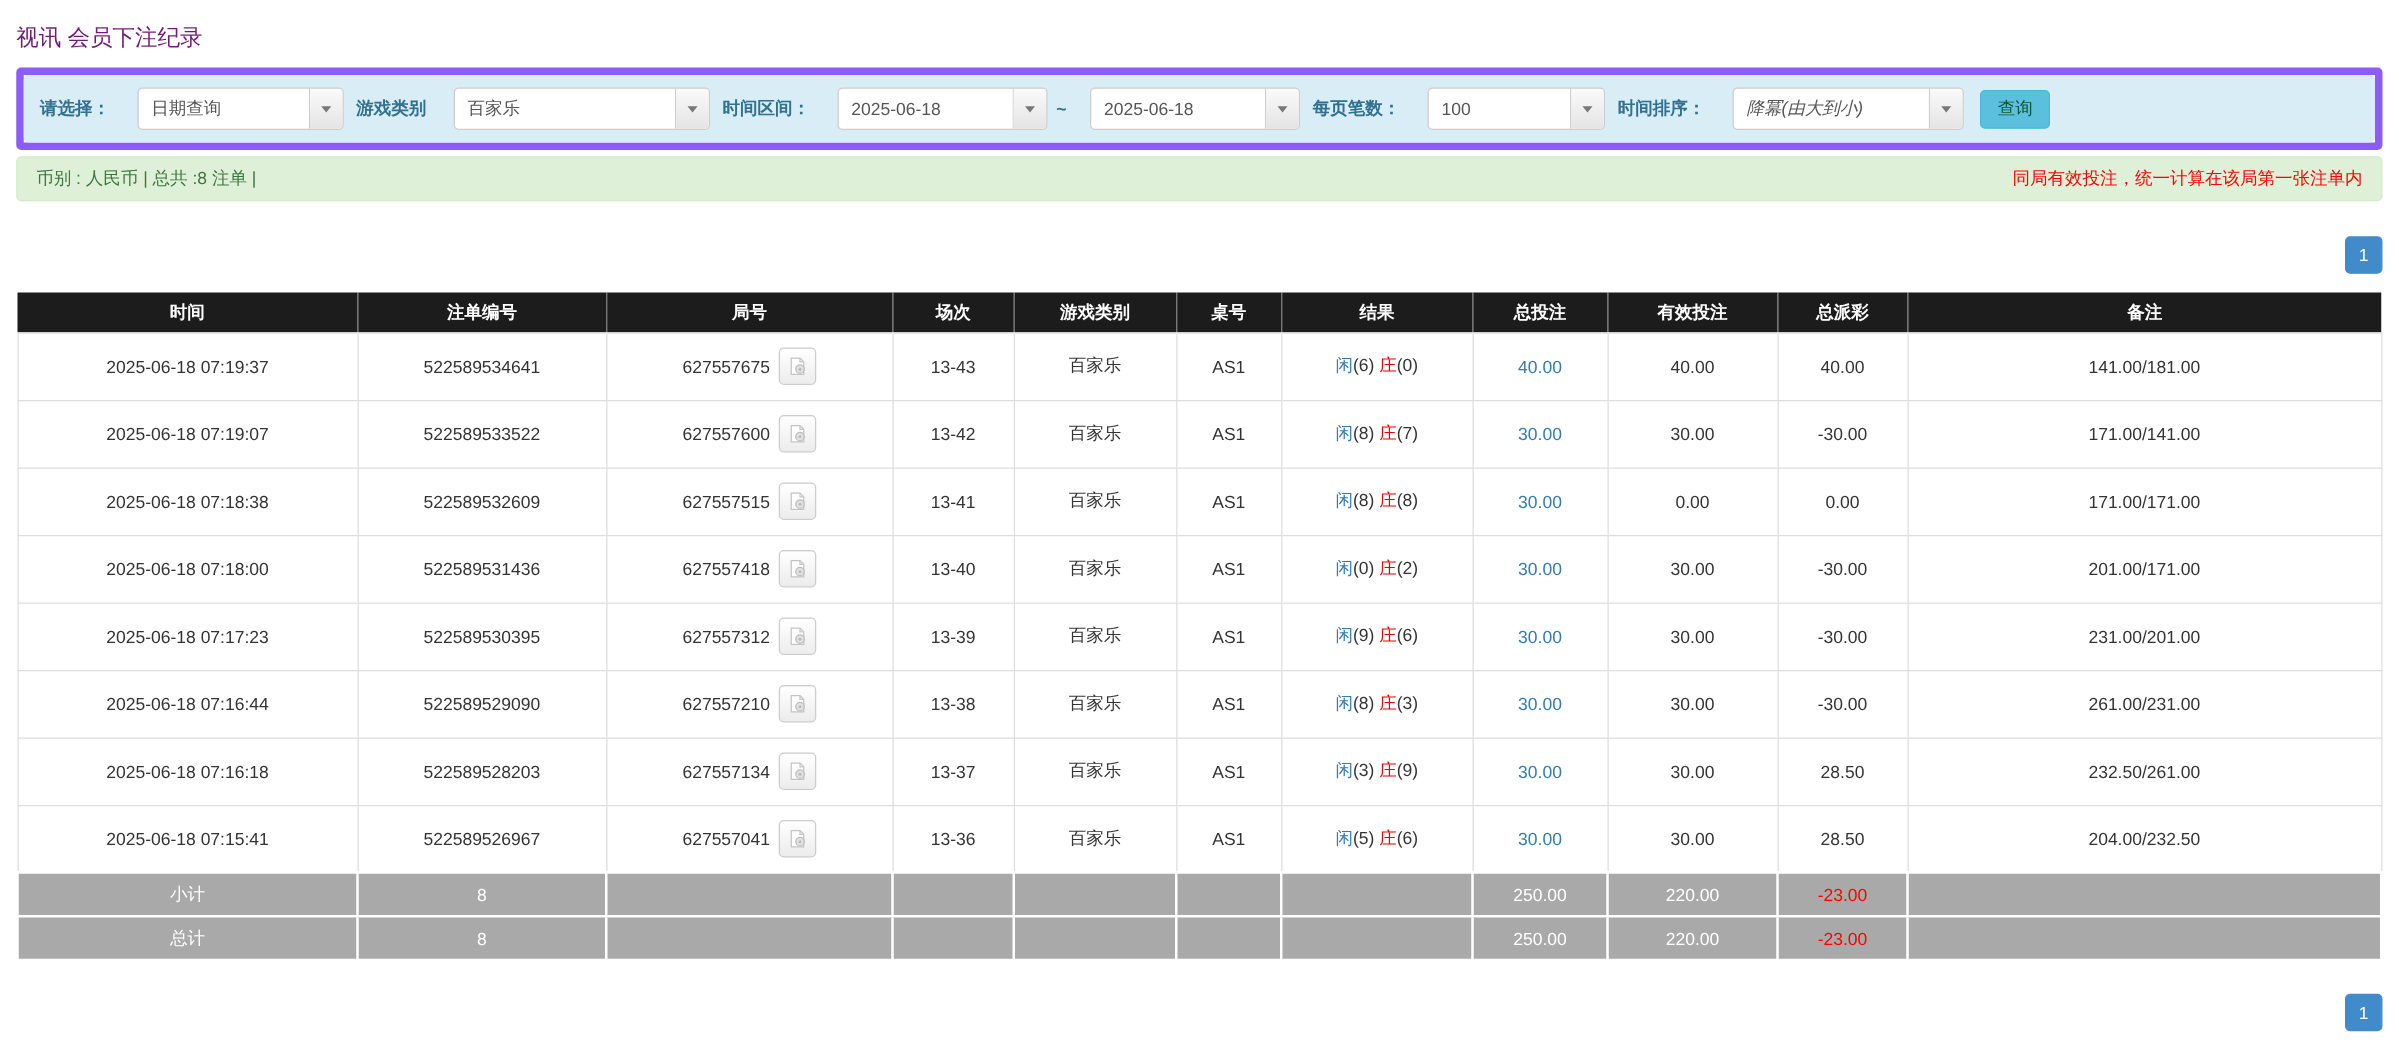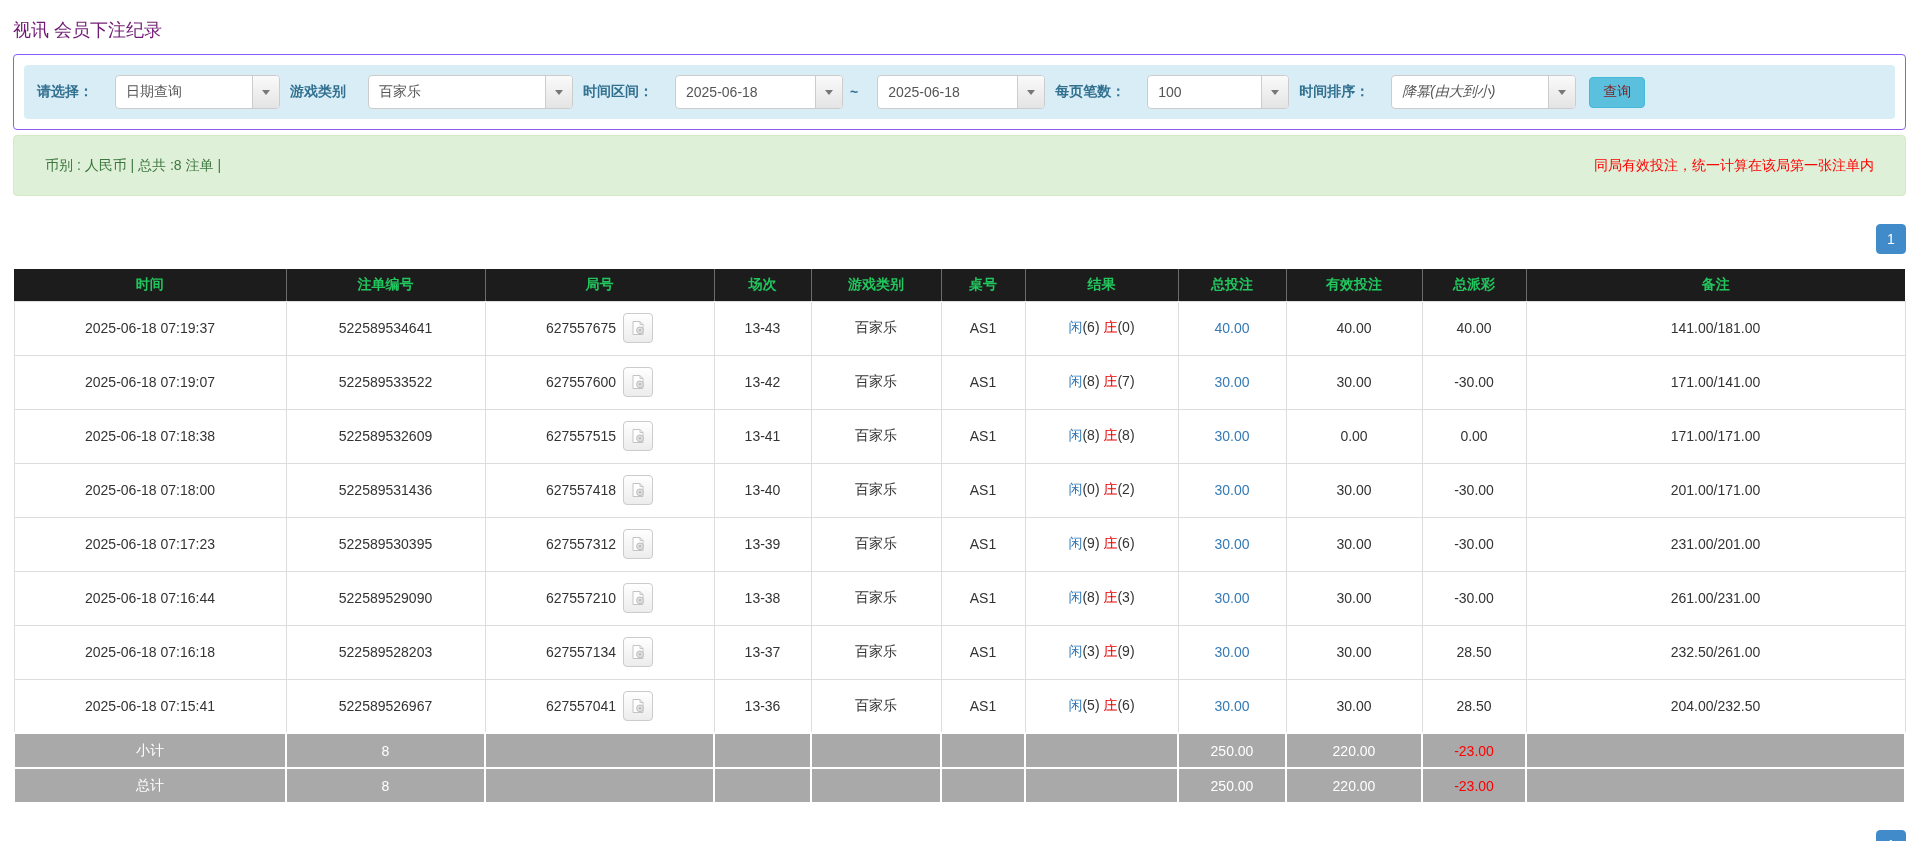--- a/index.html
+++ b/index.html
@@ -6,69 +6,69 @@
   html,body { margin:0; padding:0; }
   body {
     width:1919px; height:841px; overflow:hidden;
     background:#fff; color:#333;
     font-family:"Liberation Sans", sans-serif;
   }
   .page { padding:0 13px; }
   h1.title { font-size:18px; font-weight:400; color:#701a75; margin:18px 0 12px 0; }
 
   
-  .panel { border:1px solid #8b5cf6; border-radius:4px; padding:10px; background:#fff; }
+  .panel { border:6px solid #8b5cf6; border-radius:4px; background:#fff; }
   .filter-bar {
     background:#d9edf7; border-radius:4px; padding:10px;
     display:flex; align-items:center; gap:7px;
   }
   .flabel { color:#31708f; font-weight:bold; font-size:14px; white-space:nowrap; margin:0 3px; }
   .tilde { color:#31708f; font-weight:bold; font-size:14px; }
   .select {
     background:#fff; border:1px solid #ccc; border-radius:4px; height:34px;
     display:flex; align-items:center; justify-content:space-between; cursor:pointer;margin-left:12px;
   }
   .select-value { padding:0 10px; font-size:14px; color:#555; white-space:nowrap; overflow:hidden; }
   .select-arrow {
     width:27px; height:32px; border-left:1px solid #ccc; flex:0 0 27px;
     background:linear-gradient(#fafafa,#e4e4e4); border-radius:0 3px 3px 0;
     display:flex; align-items:center; justify-content:center;
   }
   .select-arrow i { width:0; height:0; border-left:4px solid transparent; border-right:4px solid transparent; border-top:5px solid #777; }
   .w-type { width:165px; } .w-game { width:205px; } .w-date { width:168px; }
   .w-per  { width:142px; } .w-sort { width:185px;font-style:italic; }
   .btn-query {
-    background:#5bc0de; border:1px solid #46b8da; color:#7f1d1d; font-size:14px;
+    background:#5bc0de; border:1px solid #46b8da; color:#14532d; font-size:14px;
     border-radius:4px; height:31px; padding:0 13px; margin-left:6px; cursor:pointer;
     font-family:"Liberation Sans", sans-serif;
   }
 
   
   .alert {
     margin-top:5px; background:#dff0d8; border:1px solid #d6e9c6; border-radius:4px;
-    padding:0 31px; height:61px; display:flex; align-items:center; justify-content:space-between;
+    padding:0 15px; height:36px; display:flex; align-items:center; justify-content:space-between;
     font-size:14px;
   }
   .alert-left { color:#3c763d; }
   .alert-right { color:#ff0000; }
 
   
   .pager { display:flex; justify-content:flex-end; }
   .pager.top { margin-top:28px; }
   .pager.bottom { margin-top:26px; }
   .page-btn {
     min-width:30px; height:30px; background:#428bca; border:1px solid #428bca;
     color:#fff; border-radius:4px; font-size:14px; cursor:pointer;
     font-family:"Liberation Sans", sans-serif;
   }
 
   
   table.records { width:100%; border-collapse:collapse; table-layout:fixed; margin-top:15px; }
   thead th {
-    background:#1c1c1c; color:#22c55e; font-size:14px; font-weight:bold; height:32px;
+    background:#1c1c1c; color:#ffffff; font-size:14px; font-weight:bold; height:32px;
     border-right:1px solid rgba(255,255,255,0.35); text-align:center;margin-left:20px;
   }
   thead th:last-child { border-right:none; }
   thead th:nth-child(1){width:272px} thead th:nth-child(2){width:199px}
   thead th:nth-child(3){width:229px} thead th:nth-child(4){width:97px}
   thead th:nth-child(5){width:130px} thead th:nth-child(6){width:84px}
   thead th:nth-child(7){width:153px} thead th:nth-child(8){width:108px}
   thead th:nth-child(9){width:136px} thead th:nth-child(10){width:104px}
   tbody tr.data-row td {
     border:1px solid #ddd; height:54px; text-align:center; font-size:14px; color:#333;

